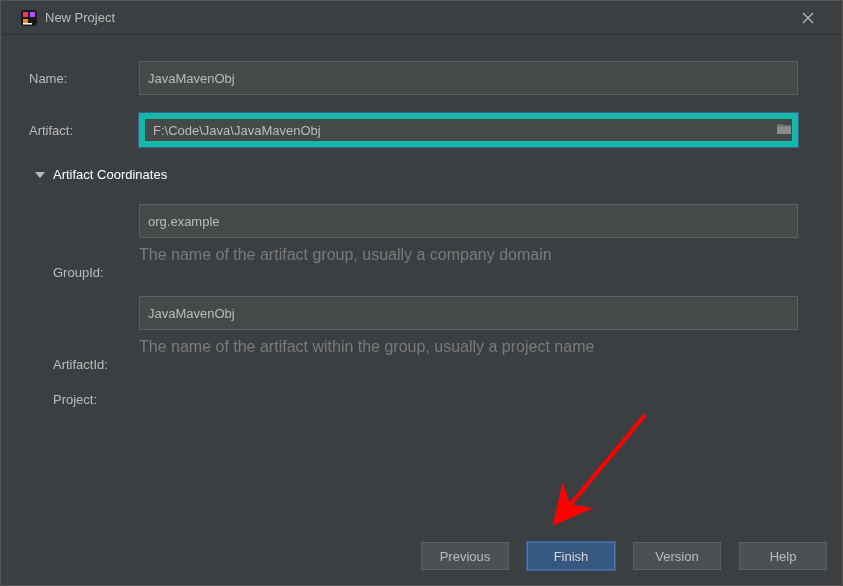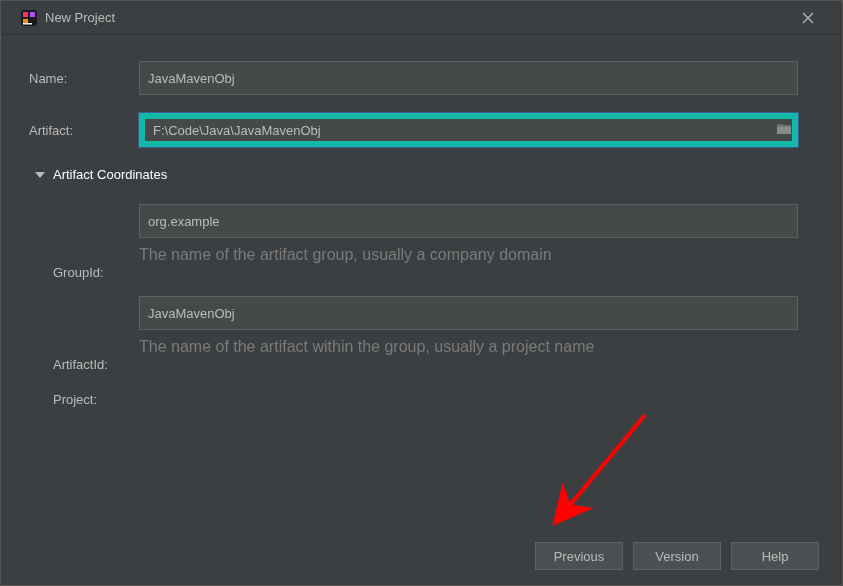--- a/index.html
+++ b/index.html
@@ -110,23 +110,23 @@
     }
     .help-text {
       color: #7a7a7a;
       font-size: 16px;
       margin-top: 8px;
       margin-bottom: 16px;
     }
     .button-bar {
       position: absolute;
       bottom: 16px;
-      right: 24px;
-      display: flex;
-      gap: 10px;
+      right: 16px;
+      display: flex;
+      gap: 18px;
     }
     .btn {
       min-width: 88px;
       height: 28px;
       background: #4c5052;
       border: 1px solid #5e6060;
       color: #bbbbbb;
       font-family: inherit;
       font-size: 13px;
       cursor: pointer;
@@ -215,20 +215,21 @@
     <div class="artifact-row">
       <div class="artifact-label">Project:</div>
     </div>
 
   </div>
 
 </div>
 
 <div class="button-bar">
   <button class="btn">Previous</button>
+  <button class="btn primary">Finish</button>
   <button class="btn">Version</button>
   <button class="btn">Help</button>
 </div>
 
 <svg class="arrow-overlay" style="left:530px; top:405px;" width="150" height="150" viewBox="0 0 150 150">
   <defs>
     <marker id="ahead" markerWidth="12" markerHeight="12" refX="9" refY="5" orient="auto">
       <path d="M0,0 L10,5 L0,10 L3,5 Z" fill="#ff0000"></path>
     </marker>
   </defs>

